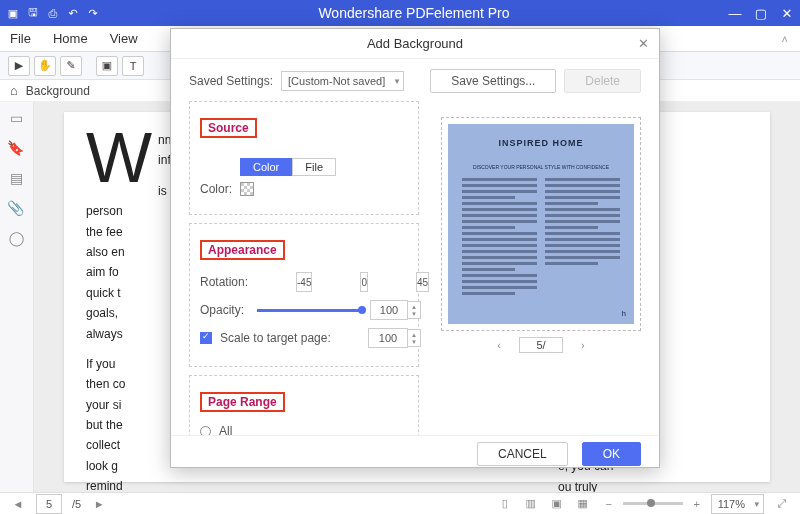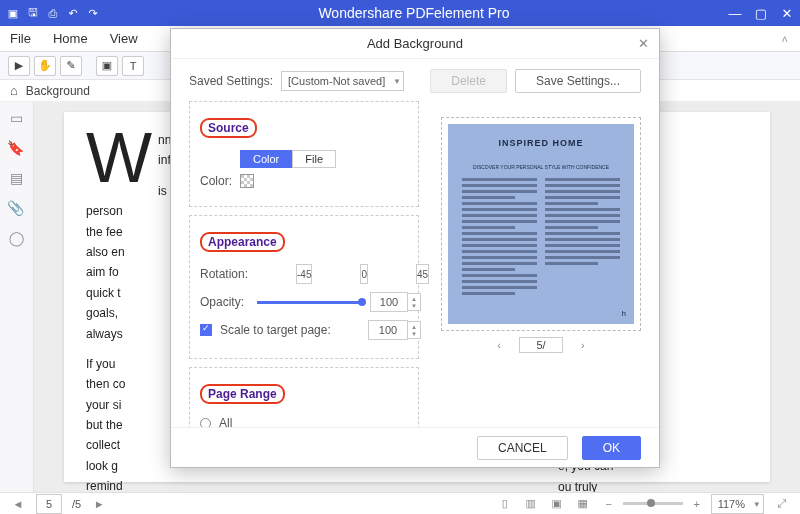--- a/index.html
+++ b/index.html
@@ -43,31 +43,31 @@
   .statusbar .sb-icon { width: 16px; text-align: center; color: #888; }
   .statusbar .zoom { display: flex; align-items: center; gap: 6px; }
   .statusbar .slider { width: 60px; height: 3px; background: #ccc; position: relative; }
   .statusbar .slider::after { content:''; position:absolute; left:40%; top:-3px; width:8px; height:8px; background:#888; border-radius:50%; }
 
   
   .dialog { position: absolute; left: 170px; top: 28px; width: 490px; height: 440px; background: #fff; border: 1px solid #bbb; box-shadow: 0 4px 20px rgba(0,0,0,.25); z-index: 10; display: flex; flex-direction: column; }
   .dlg-title { height: 30px; display: flex; align-items: center; justify-content: center; font-size: 13px; border-bottom: 1px solid #eee; position: relative; }
   .dlg-title .close { position: absolute; right: 10px; color: #888; font-size: 13px; }
   .dlg-body { flex: 1; padding: 10px 18px 6px 18px; overflow: hidden; position: relative; }
-  .dlg-footer { height: 40px; border-top: 1px solid #eee; display: flex; justify-content: flex-end; align-items: center; gap: 14px; padding: 6px 18px; }
+  .dlg-footer { height: 32px; border-top: 1px solid #eee; display: flex; justify-content: flex-end; gap: 14px; padding: 6px 18px; }
   .btn { height: 24px; padding: 0 20px; border: 1px solid #ccc; background: #fff; font-size: 12px; display: inline-flex; align-items: center; border-radius: 2px; }
   .btn.primary { background: #4f6ef2; color: #fff; border-color: #4f6ef2; }
   .btn.disabled { color: #bbb; background: #f3f3f3; border-color: #e3e3e3; }
 
   .row { display: flex; align-items: center; gap: 8px; margin-bottom: 8px; font-size: 12px; color: #555; }
   .row .lbl { width: auto; }
   .select { height: 20px; border: 1px solid #ccc; background: #fff; padding: 0 18px 0 6px; font-size: 11px; position: relative; min-width: 120px; display: inline-flex; align-items: center; }
   .select::after { content: "▾"; position: absolute; right: 4px; color: #888; font-size: 9px; }
 
-  .section-hdr { font-weight: 600; font-size: 12px; color: #4c1d95; margin: 8px 0 6px 0; display: inline-block; border-radius: 9px; }
+  .section-hdr { font-weight: 600; font-size: 12px; color: #be185d; margin: 8px 0 6px 0; display: inline-block; }
   .redbox { border: 2px solid #e63a1e; padding: 1px 6px; }
 
   .tabset { display: flex; margin-bottom: 6px; }
   .tabset .tab { padding: 2px 12px; border: 1px solid #ccc; font-size: 11px; background: #fff; }
   .tabset .tab.active { background: #4f6ef2; color: #fff; border-color: #4f6ef2; }
 
   .swatch { width: 14px; height: 14px; border: 1px solid #999; background: repeating-conic-gradient(#ccc 0 25%, #fff 0 50%) 0/6px 6px; }
 
   .numbox { width: 34px; height: 20px; border: 1px solid #ccc; text-align: center; font-size: 10px; display: inline-flex; align-items: center; justify-content: center; background:#fff; }
   .spin { width: 40px; height: 20px; border: 1px solid #ccc; font-size: 11px; display:inline-flex; align-items:center; justify-content:center; position:relative; background:#fff; }
@@ -221,30 +221,30 @@
   <div class="dlg-title">
     <span>Add Background</span>
     <span class="close">✕</span>
   </div>
   <div class="dlg-body">
 
     <div class="row">
       <span class="lbl">Saved Settings:</span>
       <span class="select">[Custom-Not saved]</span>
       <span style="flex:1"></span>
+      <span class="btn">Save Settings...</span>
       <span class="btn disabled">Delete</span>
-      <span class="btn">Save Settings...</span>
     </div>
 
     <div style="display:flex; gap:10px;">
       <div class="left-pane">
 
         <div class="dashed">
           <span class="section-hdr redbox">Source</span>
-          <div class="tabset" style="margin-top:6px;padding-left:40px;">
+          <div class="tabset" style="margin-top:14px;padding-left:40px;">
             <span class="tab active">Color</span>
             <span class="tab">File</span>
           </div>
           <div class="row">
             <span>Color:</span>
             <span class="swatch"></span>
           </div>
         </div>
 
         <div class="dashed">

